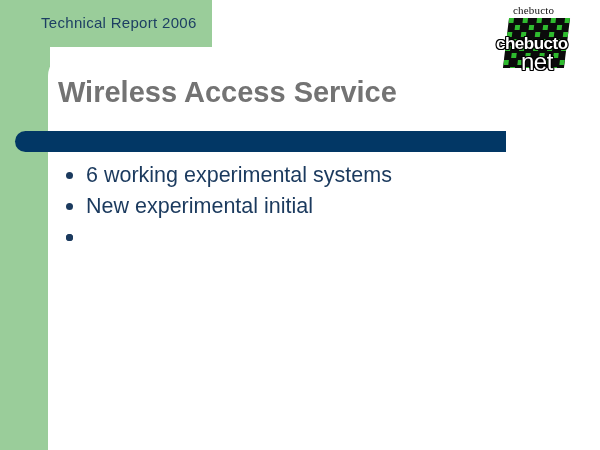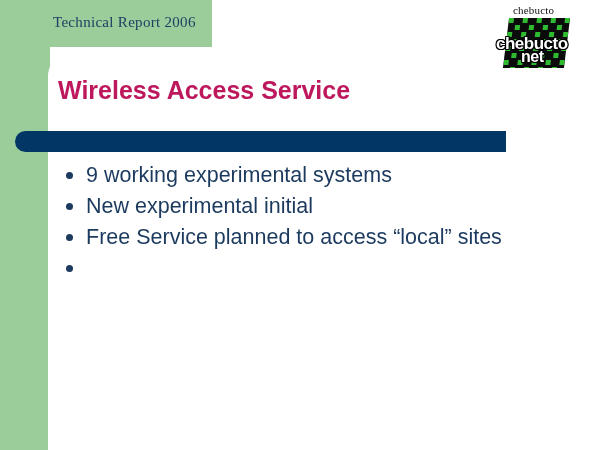--- a/index.html
+++ b/index.html
@@ -31,23 +31,23 @@
     position: absolute;
     left: 0;
     top: 0;
     width: 212px;
     height: 47px;
     background: #9acd9a;
   }
 
   .header-label {
     position: absolute;
-    left: 53px;
+    left: 41px;
     top: 14px;
-    font-family: Liberation Serif, serif;
+    font-family: Liberation Sans, sans-serif;
     font-size: 15px;
     color: #1d3f63;
     letter-spacing: 0.3px;
     white-space: nowrap;
   }
 
   
   .white-panel {
     position: absolute;
     left: 48px;
@@ -55,23 +55,23 @@
     width: 552px;
     height: 396px;
     background: #ffffff;
     border-top-left-radius: 22px;
   }
 
   .slide-title {
     position: absolute;
     left: 58px;
     top: 76px;
-    font-size: 25px;
+    font-size: 29px;
     font-weight: bold;
-    color: #be185d;
+    color: #737373;
     letter-spacing: 0px;
     white-space: nowrap;
   }
 
   
   .title-rule {
     position: absolute;
     left: 15px;
     top: 131px;
     width: 491px;
@@ -156,22 +156,22 @@
     text-shadow:
       -1px 0 #000, 1px 0 #000, 0 -1px #000, 0 1px #000,
       -1px -1px #000, 1px -1px #000, -1px 1px #000, 1px 1px #000;
     z-index: 3;
     letter-spacing: -0.5px;
   }
   .logo-word-bot {
     position: absolute;
     left: 26px;
     top: 44px;
-    font-size: 16px;
-    font-weight: bold;
+    font-size: 24px;
+    font-weight: normal;
     color: #ffffff;
     text-shadow:
       -1px 0 #000, 1px 0 #000, 0 -1px #000, 0 1px #000,
       -1px -1px #000, 1px -1px #000, -1px 1px #000, 1px 1px #000;
     z-index: 3;
     letter-spacing: -0.5px;
   }
 </style>
 </head>
 <body>
@@ -185,29 +185,28 @@
 
   <div class="white-panel"></div>
 
   <div class="slide-title">Wireless Access Service</div>
 
   <div class="title-rule"></div>
 
   <ul class="bullets">
     <li class="bullet-row">
       <span class="bullet-dot"></span>
-      <span>9 working experimental systems</span>
+      <span>6 working experimental systems</span>
     </li>
     <li class="bullet-row">
       <span class="bullet-dot"></span>
       <span>New experimental initial</span>
     </li>
     <li class="bullet-row">
       <span class="bullet-dot"></span>
-      <span>Free Service planned to access “local” sites</span>
     </li>
     <li class="bullet-row">
       <span class="bullet-dot"></span>
     </li>
   </ul>
 
   <div class="logo">
     <div class="logo-word-top">chebucto</div>
     <div class="logo-grid" id="logo-grid">
         <i style="left: 0px; top: 0px; background: rgb(47, 187, 47);"></i>

